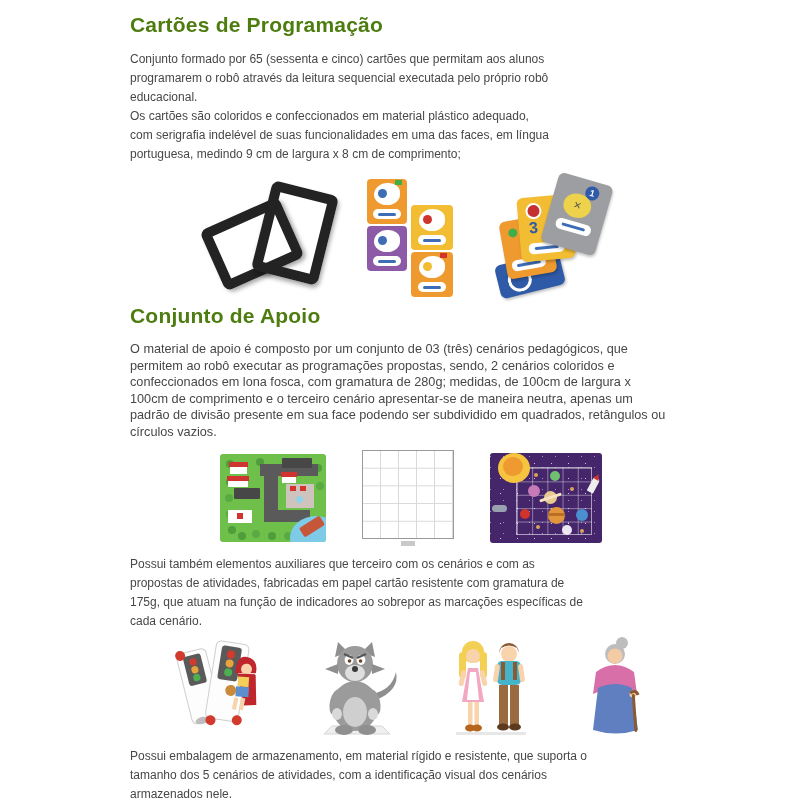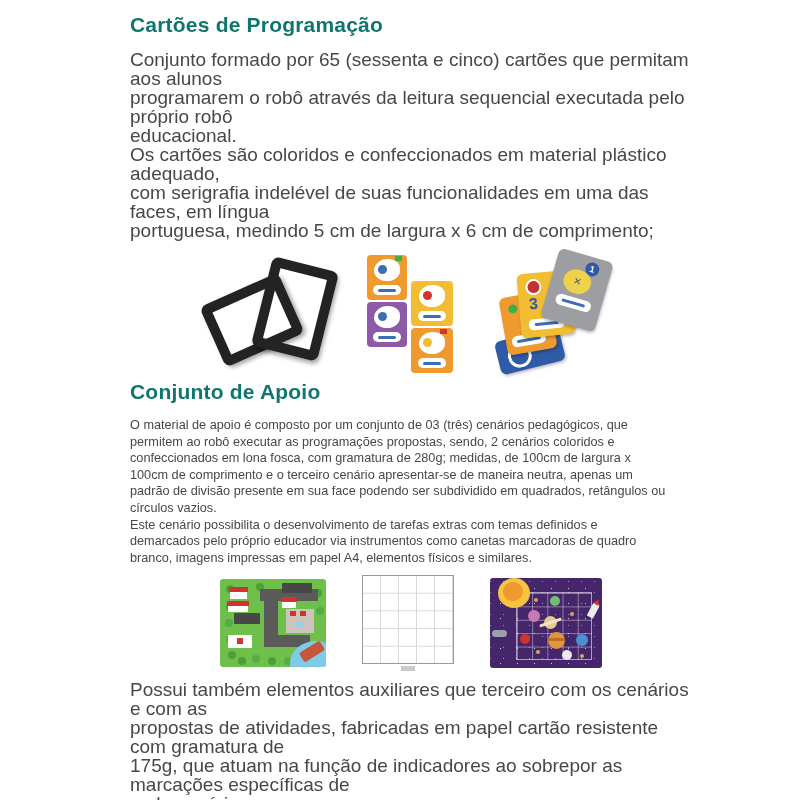--- a/index.html
+++ b/index.html
@@ -3,24 +3,24 @@
 <meta charset="utf-8">
 <style>
   html,body{margin:0;padding:0;}
   body{
     width:800px;height:800px;background:#ffffff;overflow:hidden;
     font-family:"Liberation Sans","DejaVu Sans",sans-serif;
     color:#474747;
   }
   .doc{padding:13px 108px 0 130px;width:562px;}
   .section-title{
-    font-size:21px;font-weight:bold;color:#0f766e;margin:0 0 13px 0;
+    font-size:21px;font-weight:bold;color:#4d7c0f;margin:0 0 13px 0;
     letter-spacing:.2px;
   }
-  .body-text{margin:0;font-size:19px;line-height:19px;white-space:pre-line;}
+  .body-text{margin:0;font-size:12px;line-height:19px;white-space:pre-line;}
   .body-text.small{font-size:12.7px;line-height:16.6px;}
 
   
   .fig-row{display:flex;justify-content:center;align-items:center;}
   .fig-row.cards{gap:30px;margin:14px 0 8px 0;height:118px;}
   .fig-row.scenarios{gap:34px;margin:9px 0 9px 0;height:96px;}
   .fig-row.characters{gap:40px;margin:4px 0 6px 0;height:106px;}
 
   
   .frames-wrap{position:relative;width:122px;height:112px;}
@@ -129,21 +129,21 @@
 <body>
 
 <div class="doc">
 
   <h1 class="section-title">Cartões de Programação</h1>
   <p class="body-text">Conjunto formado por 65 (sessenta e cinco) cartões que permitam aos alunos
 programarem o robô através da leitura sequencial executada pelo próprio robô
 educacional.</p>
   <p class="body-text">Os cartões são coloridos e confeccionados em material plástico adequado,
 com serigrafia indelével de suas funcionalidades em uma das faces, em língua
-portuguesa, medindo 5 cm de largura x 6 cm de comprimento;</p>
+portuguesa, medindo 9 cm de largura x 8 cm de comprimento;</p>
 
   <div class="fig-row cards">
 
     <div class="frames-wrap">
       <div class="frame f1"></div>
       <div class="frame f2"></div>
     </div>
 
     <div class="stack-wrap">
       <div class="strip a">
@@ -213,23 +213,20 @@
     </div>
   </div>
 
   <h1 class="section-title">Conjunto de Apoio</h1>
   <p class="body-text small">O material de apoio é composto por um conjunto de 03 (três) cenários pedagógicos, que
 permitem ao robô executar as programações propostas, sendo, 2 cenários coloridos e
 confeccionados em lona fosca, com gramatura de 280g; medidas, de 100cm de largura x
 100cm de comprimento e o terceiro cenário apresentar-se de maneira neutra, apenas um
 padrão de divisão presente em sua face podendo ser subdividido em quadrados, retângulos ou
 círculos vazios.</p>
-  <p class="body-text small">Este cenário possibilita o desenvolvimento de tarefas extras com temas definidos e
-demarcados pelo próprio educador via instrumentos como canetas marcadoras de quadro
-branco, imagens impressas em papel A4, elementos físicos e similares.</p>
 
   <div class="fig-row scenarios">
 
     <div class="scen city">
       <div class="trees"></div>
       <div class="road" style="left:40px;top:10px;width:58px;height:12px;"></div>
       <div class="road" style="left:44px;top:10px;width:14px;height:58px;"></div>
       <div class="road" style="left:44px;top:56px;width:46px;height:12px;"></div>
       <div class="bldg" style="left:62px;top:4px;width:30px;height:10px;"></div>
       <div class="bldg" style="left:14px;top:34px;width:26px;height:11px;"></div>

